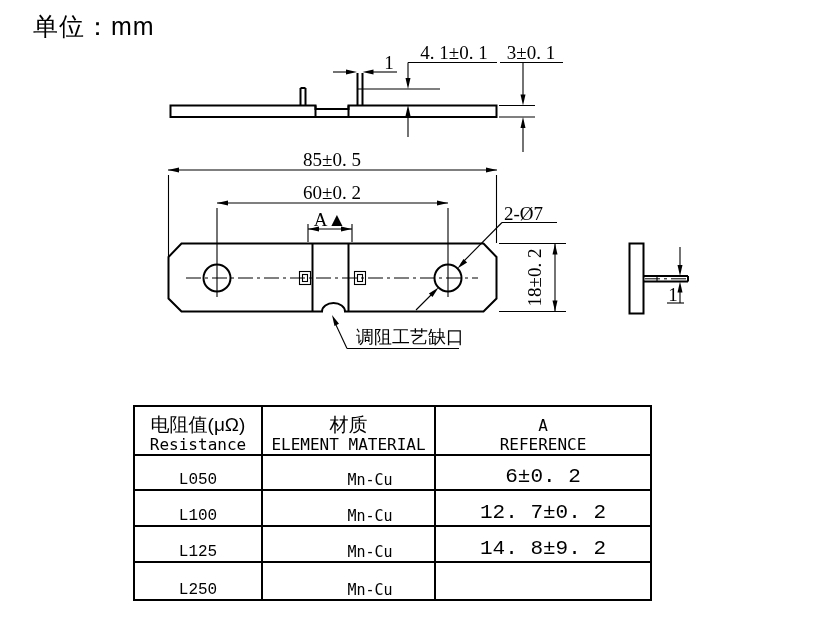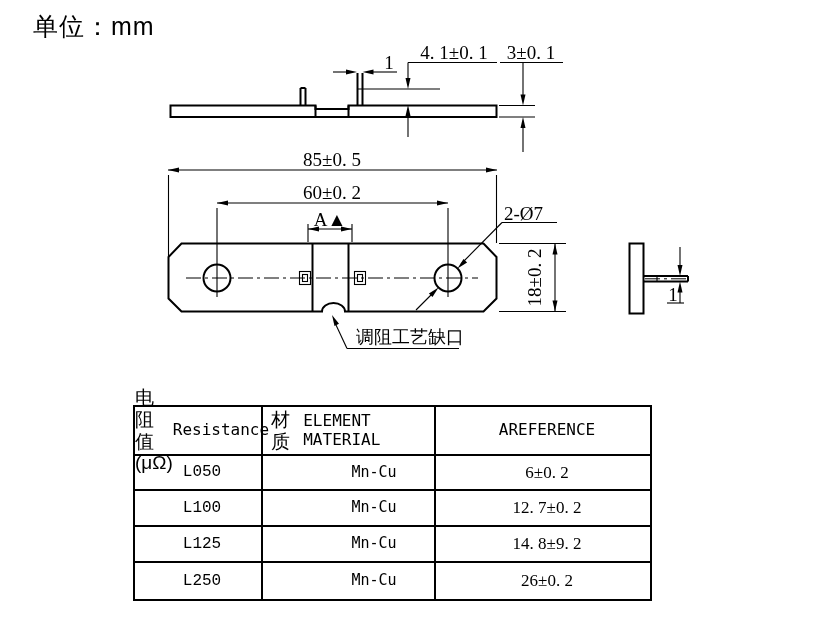--- a/index.html
+++ b/index.html
@@ -15,29 +15,29 @@
   .ah{fill:#000;stroke:none;}                          
   text.dim{font-family:"Liberation Serif","DejaVu Serif",serif;font-size:19px;fill:#000;}
   text.cjk{font-family:"Liberation Sans",sans-serif;font-size:18px;fill:#000;}
 
   
   #spec-table{position:absolute;left:133px;top:405px;width:515px;height:192px;
       border:2px solid #000;display:grid;
       grid-template-columns:128px 173px 214px;
       grid-template-rows:49px 35px 36px 36px 36px;}
   .cell{border-right:2px solid #000;border-bottom:2px solid #000;
-      display:flex;flex-direction:row;align-items:center;justify-content:center;
-      line-height:1.15;padding-left:8px;}
+      display:flex;flex-direction:column;align-items:center;justify-content:flex-end;
+      line-height:1.15;}
   .cell.last-col{border-right:none;}
   .cell.last-row{border-bottom:none;}
   .hdr-primary{font-size:19px;font-family:"Liberation Sans",sans-serif;}
   .hdr-secondary{font-size:16px;font-family:"DejaVu Sans Mono",monospace;}
   .val-code{font-size:16px;font-family:Liberation Mono, monospace;}
   .val-mat{font-size:15px;font-family:"DejaVu Sans Mono",monospace;margin-left:43px;}
-  .val-a{font-size:17px;font-family:Liberation Serif, serif;}
+  .val-a{font-size:21px;font-family:Liberation Mono, monospace;}
 </style>
 </head>
 <body>
 
 <div id="stage">
 
   <div id="unit-label">单位：mm</div>
 
   <svg width="833" height="400" viewBox="0 0 833 400">
 
@@ -227,17 +227,14 @@
     <div class="cell last-col">
       <span class="val-a">14. 8±9. 2</span>
     </div>
 
     <div class="cell last-row">
       <span class="val-code">L250</span>
     </div>
     <div class="cell last-row">
       <span class="val-mat">Mn-Cu</span>
     </div>
-    <div class="cell last-col last-row">
-      <span class="val-a">26±0. 2</span>
-    </div>
   </div>
 </div>
 
 </body></html>

